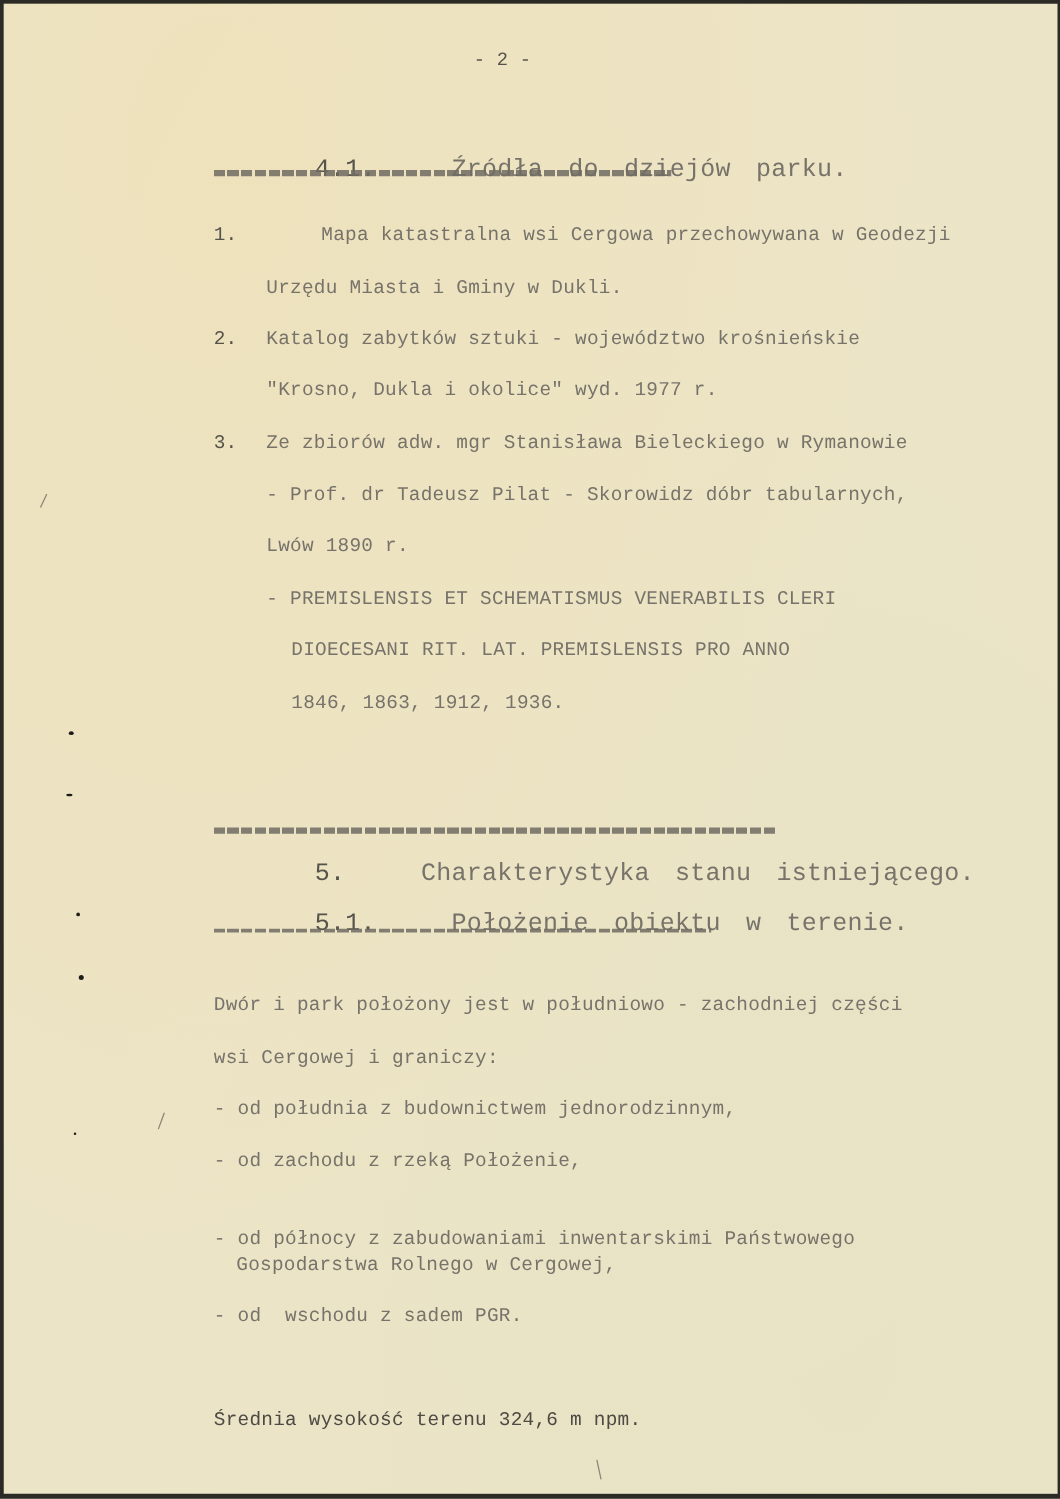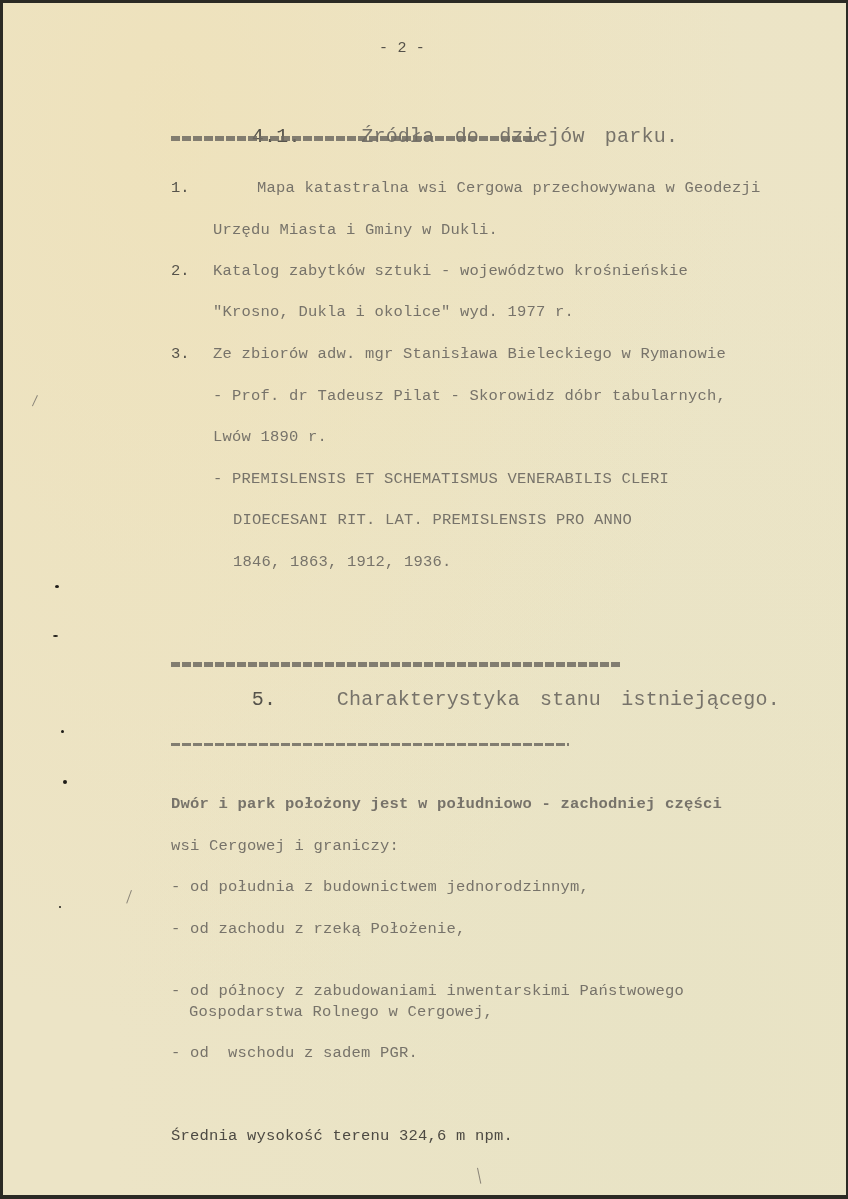--- a/index.html
+++ b/index.html
@@ -96,23 +96,26 @@
   <div class="line faint" style="left:210px; top:425px;">Lwów 1890 r.</div>
   <div class="line faint" style="left:210px; top:467px;">- PREMISLENSIS ET SCHEMATISMUS VENERABILIS CLERI</div>
   <div class="line faint" style="left:230px; top:508px;">DIOECESANI RIT. LAT. PREMISLENSIS PRO ANNO</div>
   <div class="line faint" style="left:230px; top:550px;">1846, 1863, 1912, 1936.</div>
 
   <div class="line heading" style="left:168px; top:670px;text-align:right;">
     <span>5.</span><span>   </span><span class="faint">Charakterystyka stanu istniejącego.</span>
   </div>
   <div class="underline" style="left:168px; top:659px; width:449px;"></div>
 
+  <div class="line heading" style="left:168px; top:710px;">
+    <span>5.1.</span><span>   </span><span class="faint">Położenie obiektu w terenie.</span>
+  </div>
   <div class="underline" style="left:168px; top:740px; width:398px; height:3px;"></div>
 
-  <div class="line faint" style="left:168px; top:792px;font-weight:bold;">Dwór i park położony jest w południowo - zachodniej części</div>
+  <div class="line faint" style="left:168px; top:792px;">Dwór i park położony jest w południowo - zachodniej części</div>
   <div class="line faint" style="left:168px; top:834px;">wsi Cergowej i graniczy:</div>
   <div class="line faint" style="left:168px; top:875px;">- od południa z budownictwem jednorodzinnym,</div>
   <div class="line faint" style="left:168px; top:917px;">- od zachodu z rzeką Położenie,</div>
   <div class="line faint" style="left:168px; top:958px;margin-top:21px;">- od północy z zabudowaniami inwentarskimi Państwowego</div>
   <div class="line faint" style="left:186px; top:1000px;">Gospodarstwa Rolnego w Cergowej,</div>
   <div class="line faint" style="left:168px; top:1041px;">- od  wschodu z sadem PGR.</div>
   <div class="line dark" style="left:168px; top:1124px;">Średnia wysokość terenu 324,6 m npm.</div>
 
   <div class="speck" style="left:52px; top:582px; width:4px; height:3px;"></div>
   <div class="speck" style="left:50px; top:632px; width:5px; height:2px;"></div>

